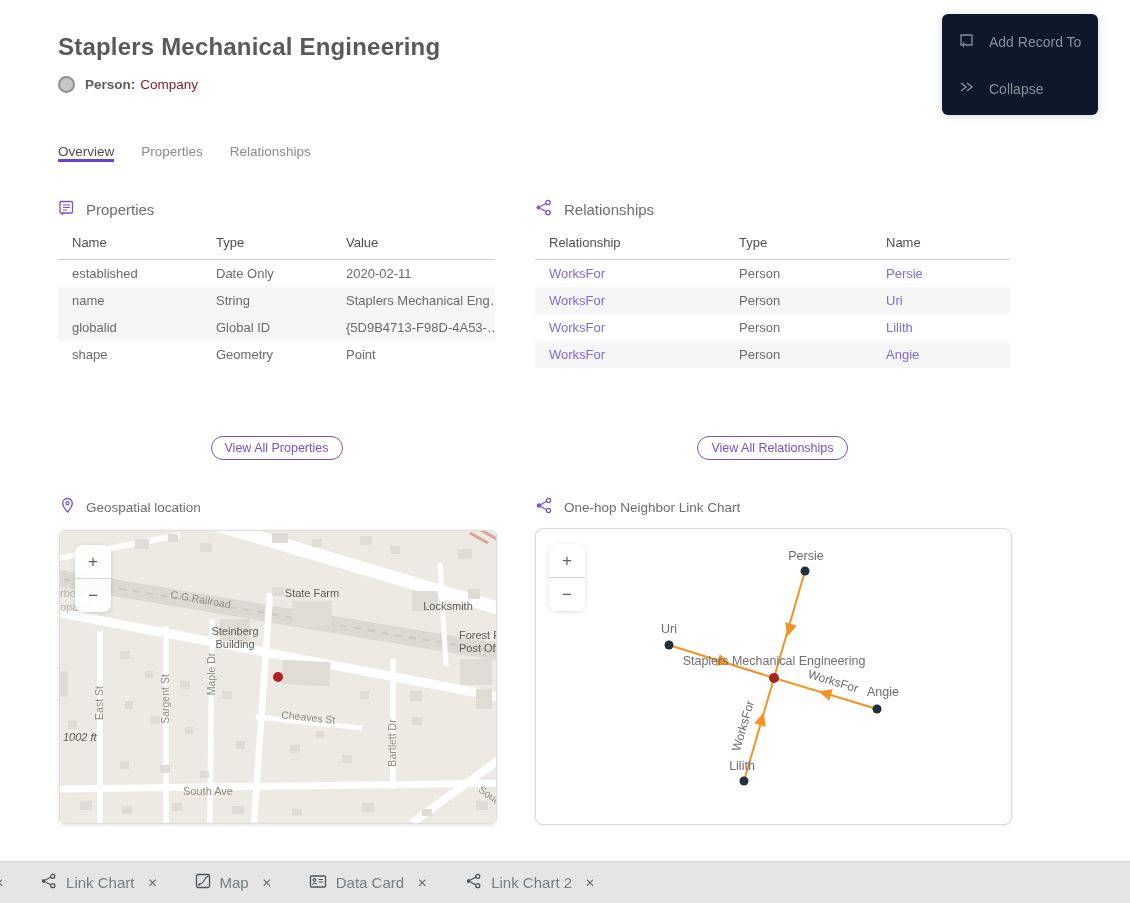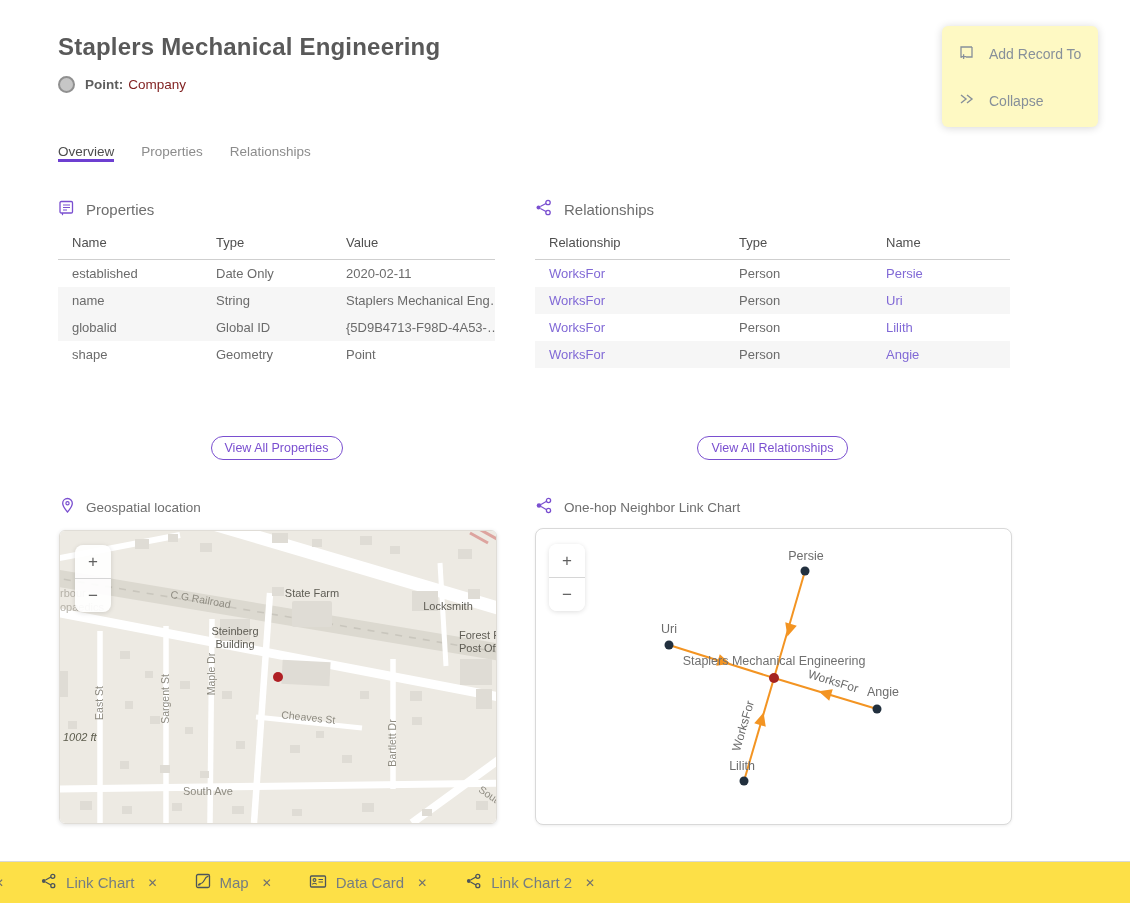--- a/index.html
+++ b/index.html
@@ -7,21 +7,21 @@
     width:1130px;height:903px;position:relative;overflow:hidden;
     background:#ffffff;font-family:"Liberation Sans",sans-serif;color:#6a6a6a;
   }
   
   .page-title{position:absolute;left:58px;top:33px;font-size:24px;font-weight:700;color:#595959;letter-spacing:.2px}
   .entity-row{position:absolute;left:58px;top:76px;display:flex;align-items:center;font-size:13.5px}
   .entity-dot{width:13px;height:13px;border-radius:50%;background:#c6c6c6;border:2px solid #909090;margin-right:10px}
   .entity-label{font-weight:700;color:#5d5d5d;margin-right:5px}
   .entity-value{color:#7f1d1d}
   
-  .context-menu{position:absolute;left:942px;top:26px;width:156px;background:#fef9c3;border-radius:6px;
+  .context-menu{position:absolute;left:942px;top:14px;width:156px;background:#0f172a;border-radius:6px;
     box-shadow:0 1px 8px rgba(0,0,0,.16);padding:4px 0;z-index:5}
   .menu-item{display:flex;align-items:center;gap:14px;padding:14px 16px;font-size:14px;color:#87909a;cursor:pointer}
   .menu-item svg{flex:0 0 auto}
   
   .tab-row{position:absolute;left:58px;top:144px;display:flex;gap:27px;font-size:13.5px;color:#8c8c8c}
   .tab{cursor:pointer;border-bottom:3px solid transparent}
   .tab.active{color:#4d4d4d;border-bottom-color:#6d3fd1}
   
   .section-header{position:absolute;display:flex;align-items:center;gap:11px;font-size:15px;color:#6e6e6e}
   
@@ -37,34 +37,34 @@
   
   .map-card{position:absolute;left:59px;top:530px;width:436px;height:292px;border-radius:6px;overflow:hidden;
     border:1px solid #e0ddd7;box-shadow:0 1px 4px rgba(0,0,0,.12)}
   .chart-card{position:absolute;left:535px;top:528px;width:475px;height:295px;border-radius:8px;background:#fff;
     border:1px solid #d9d9d9;box-shadow:0 1px 3px rgba(0,0,0,.07);overflow:hidden}
   .zoom-ctl{position:absolute;left:15px;top:14px;width:36px;border-radius:8px;background:rgba(255,255,255,.92);
     box-shadow:0 1px 5px rgba(0,0,0,.13);overflow:hidden;z-index:3}
   .zoom-btn{width:36px;height:33px;display:flex;align-items:center;justify-content:center;font-size:17px;color:#5f5f5f;cursor:pointer}
   .zoom-sep{height:1px;background:#d6d6d6}
   
-  .bottom-bar{position:absolute;left:0;top:861px;width:1130px;height:41px;background:#fde047;
+  .bottom-bar{position:absolute;left:0;top:861px;width:1130px;height:41px;background:#e5e5e5;
     border-top:1px solid #d8d8d8;display:flex;align-items:center;z-index:6}
   .btab{display:flex;align-items:center;gap:9px;font-size:15px;color:#757d82;white-space:nowrap}
   .btab-close{color:#6f6f6f;font-size:12px;cursor:pointer;margin-left:4px}
   .partial-close{margin-left:-6px;color:#6f6f6f;font-size:12px;cursor:pointer}
 </style>
 </head>
 <body>
 
 <div class="page-title">Staplers Mechanical Engineering</div>
 
 <div class="entity-row">
   <span class="entity-dot"></span>
-  <span class="entity-label">Point:</span>
+  <span class="entity-label">Person:</span>
   <span class="entity-value">Company</span>
 </div>
 
 <div class="context-menu">
   <div class="menu-item">
     <span>
       <svg width="17" height="17" viewBox="0 0 17 17">
         <path d="M14,3 L14,13 L8,13 M4,13 L3,13 L3,3 L14,3" fill="none" stroke="#87909a" stroke-width="1.3"></path>
         <path d="M5.6,10.2 L5.6,15 M3.2,12.6 L8,12.6" stroke="#87909a" stroke-width="1.3"></path>
       </svg>

